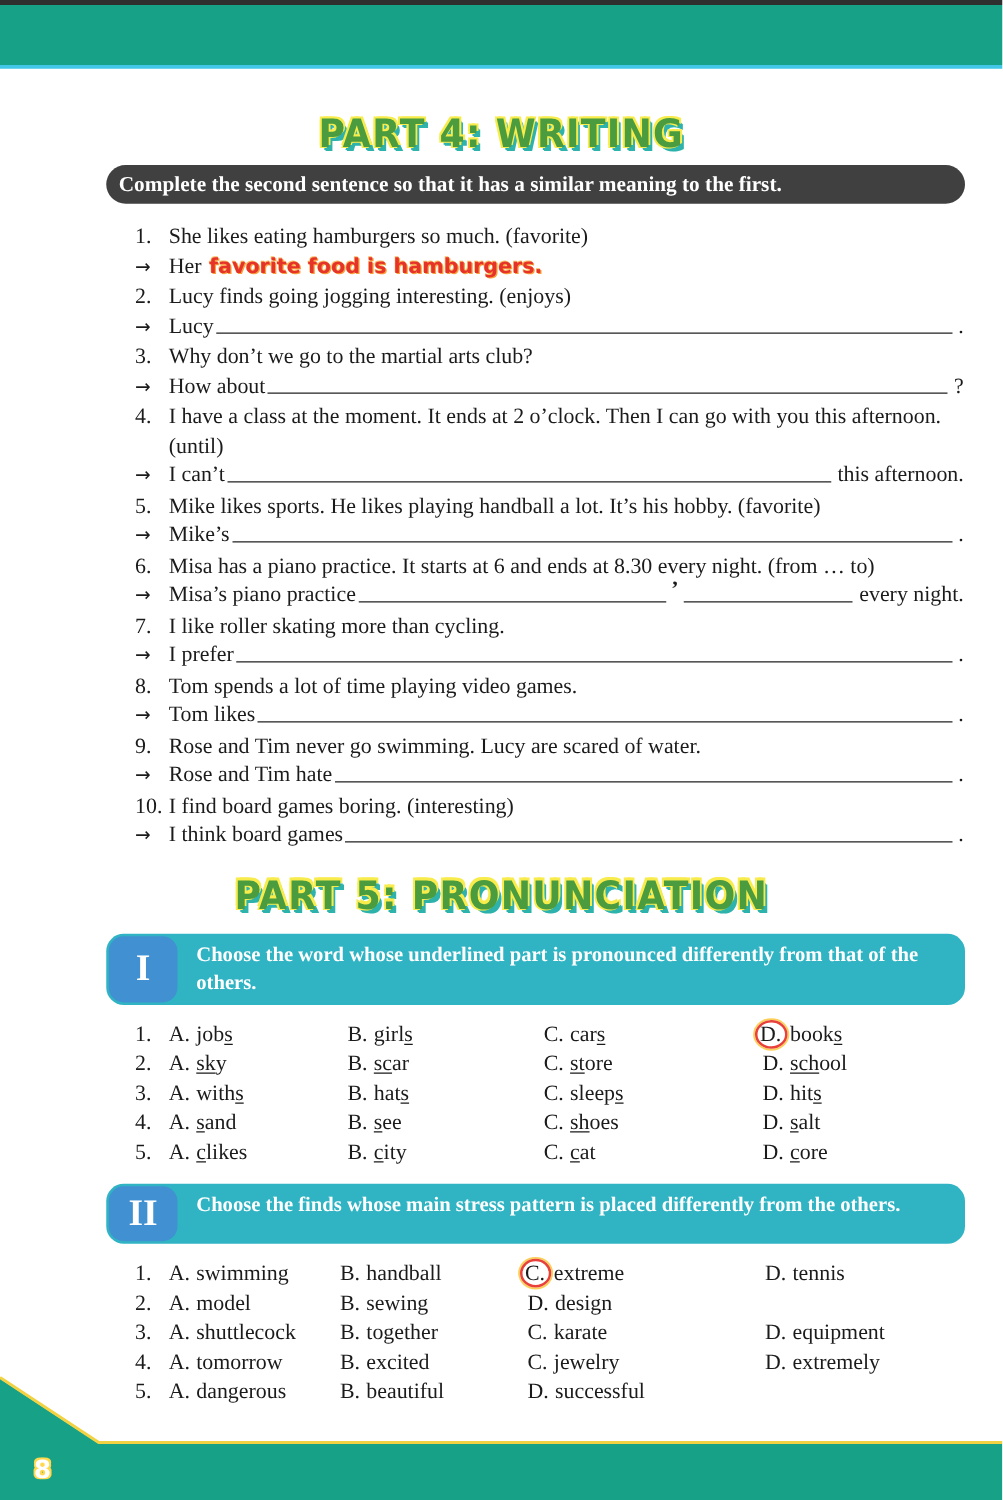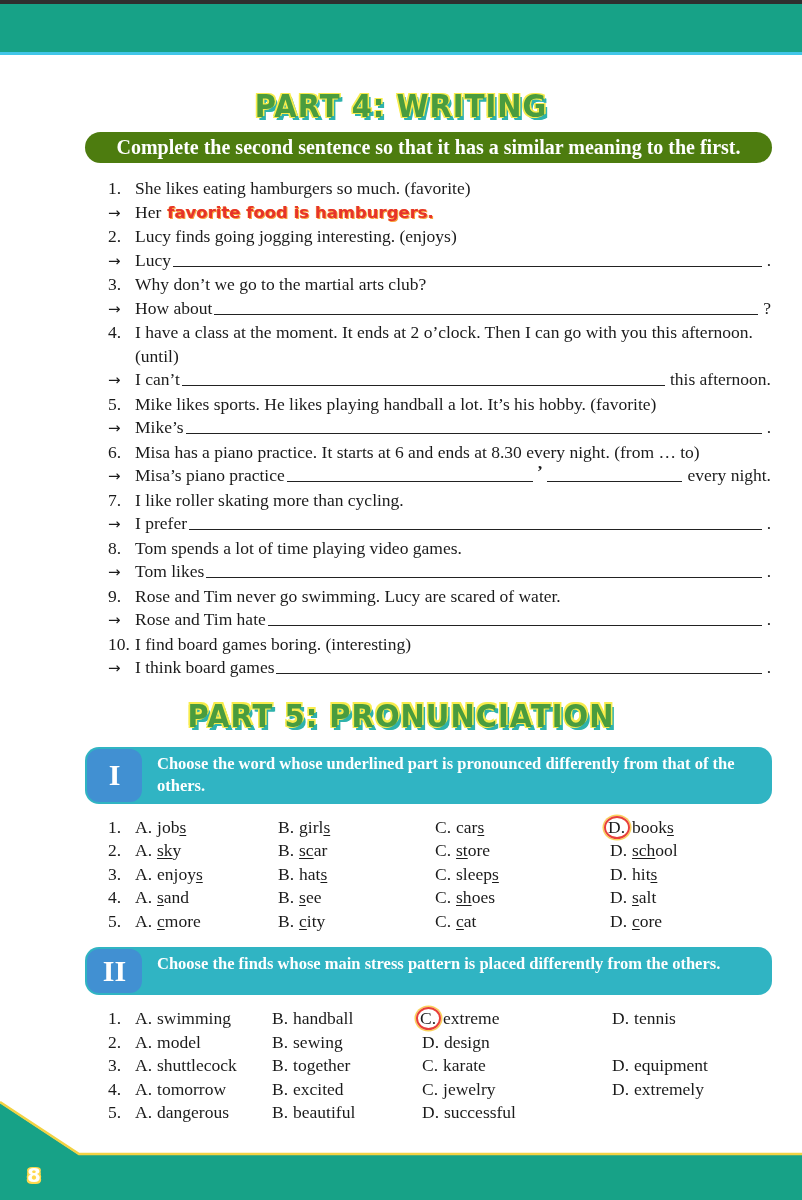--- a/index.html
+++ b/index.html
@@ -25,23 +25,23 @@
       -1.5px -1.5px 0 #f8ec4c, 1.5px -1.5px 0 #f8ec4c,
       -1.5px 1px 0 #f8ec4c,
       2px 2.5px 0 #2eb2ac, 3px 3px 0 #2eb2ac;
   }
   #writing-title{padding-top:86px;}
   #pron-title{margin-top:18px;}
 
   
   .pill{
     margin:12px 30px 0 85px;
-    background:#4d7c0f;border-radius:16px;
-    color:#ffffff;font-weight:bold;font-size:20px;
-    text-align:center;padding:5px 10px;line-height:21px;
+    background:#404040;border-radius:16px;
+    color:#ffffff;font-weight:bold;font-size:17px;
+    text-align:left;padding:5px 10px;line-height:21px;
   }
   .sec-banner{
     position:relative;
     margin:14px 30px 0 85px;
     background:#30b4c3;border-radius:14px;
     color:#ffffff;font-weight:bold;font-size:16.5px;line-height:22px;
     padding:6px 14px 7px 72px;min-height:35px;
   }
   .sec-tab{
     position:absolute;left:2px;top:2px;bottom:2px;width:55px;
@@ -217,35 +217,35 @@
       </div>
       <div class="opt-row">
         <span class="w-num">2.</span>
         <span class="opt-cell"><span class="opt-letter">A.</span><span class="opt-word"><span class="u">sk</span><span>y</span></span></span>
         <span class="opt-cell"><span class="opt-letter">B.</span><span class="opt-word"><span class="u">sc</span><span>ar</span></span></span>
         <span class="opt-cell"><span class="opt-letter">C.</span><span class="opt-word"><span class="u">st</span><span>ore</span></span></span>
         <span class="opt-cell"><span class="opt-letter">D.</span><span class="opt-word"><span class="u">sch</span><span>ool</span></span></span>
       </div>
       <div class="opt-row">
         <span class="w-num">3.</span>
-        <span class="opt-cell"><span class="opt-letter">A.</span><span class="opt-word"><span>enjoy</span><span class="u">s</span></span></span>
+        <span class="opt-cell"><span class="opt-letter">A.</span><span class="opt-word"><span>with</span><span class="u">s</span></span></span>
         <span class="opt-cell"><span class="opt-letter">B.</span><span class="opt-word"><span>hat</span><span class="u">s</span></span></span>
         <span class="opt-cell"><span class="opt-letter">C.</span><span class="opt-word"><span>sleep</span><span class="u">s</span></span></span>
         <span class="opt-cell"><span class="opt-letter">D.</span><span class="opt-word"><span>hit</span><span class="u">s</span></span></span>
       </div>
       <div class="opt-row">
         <span class="w-num">4.</span>
         <span class="opt-cell"><span class="opt-letter">A.</span><span class="opt-word"><span class="u">s</span><span>and</span></span></span>
         <span class="opt-cell"><span class="opt-letter">B.</span><span class="opt-word"><span class="u">s</span><span>ee</span></span></span>
         <span class="opt-cell"><span class="opt-letter">C.</span><span class="opt-word"><span class="u">sh</span><span>oes</span></span></span>
         <span class="opt-cell"><span class="opt-letter">D.</span><span class="opt-word"><span class="u">s</span><span>alt</span></span></span>
       </div>
       <div class="opt-row">
         <span class="w-num">5.</span>
-        <span class="opt-cell"><span class="opt-letter">A.</span><span class="opt-word"><span class="u">c</span><span>more</span></span></span>
+        <span class="opt-cell"><span class="opt-letter">A.</span><span class="opt-word"><span class="u">c</span><span>likes</span></span></span>
         <span class="opt-cell"><span class="opt-letter">B.</span><span class="opt-word"><span class="u">c</span><span>ity</span></span></span>
         <span class="opt-cell"><span class="opt-letter">C.</span><span class="opt-word"><span class="u">c</span><span>at</span></span></span>
         <span class="opt-cell"><span class="opt-letter">D.</span><span class="opt-word"><span class="u">c</span><span>ore</span></span></span>
       </div>
     </div>
     <div class="sec-banner"><div class="sec-tab">II</div><span>Choose the finds whose main stress pattern is placed differently from the others.</span></div>
     <div class="rows s2">
       <div class="opt-row">
         <span class="w-num">1.</span>
         <span class="opt-cell"><span class="opt-letter">A.</span><span class="opt-word"><span>swimming</span></span></span>

